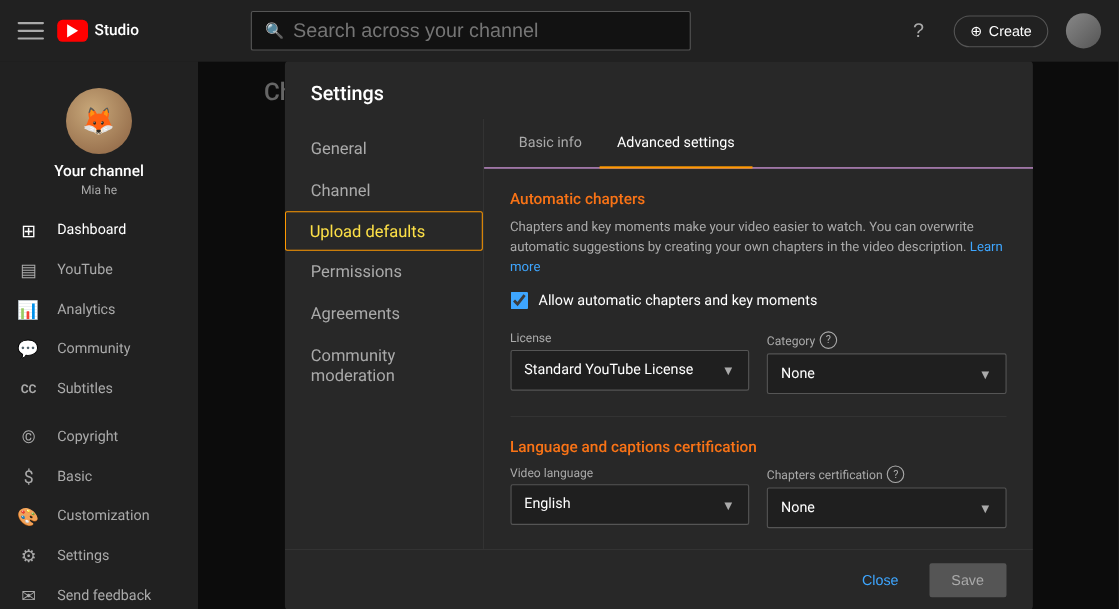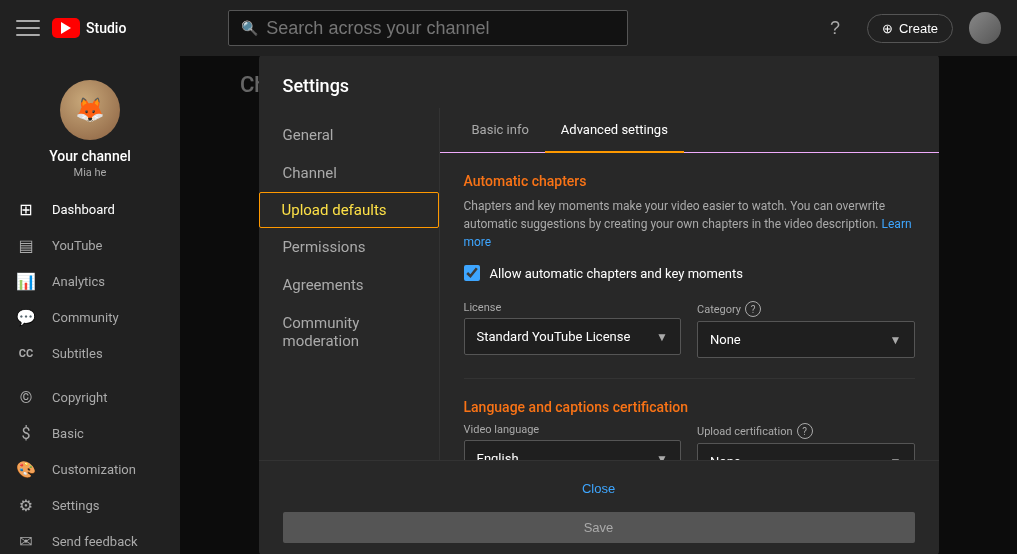--- a/index.html
+++ b/index.html
@@ -303,21 +303,20 @@
 
     .section-divider {
       height: 1px; background: #333; margin: 4px 0 20px;
     }
 
     
     .modal-footer {
       display: flex; justify-content: flex-end; gap: 8px;
       padding: 12px 24px;
       border-top: 1px solid #333;
-      flex-direction: column;
     }
     .btn {
       padding: 8px 20px;
       border-radius: 2px;
       font-size: 13px;
       cursor: pointer;
       border: none;
     }
     .btn-close {
       background: transparent;
@@ -496,21 +495,21 @@
                   <div class="dropdown-label">
                     <span>Video language</span>
                   </div>
                   <div class="dropdown">
                     <span>English</span>
                     <span class="dropdown-chevron">▼</span>
                   </div>
                 </div>
                 <div class="dropdown-group">
                   <div class="dropdown-label">
-                    <span>Upload certification</span>
+                    <span>Chapters certification</span>
                     <span class="info-circle">?</span>
                   </div>
                   <div class="dropdown">
                     <span>None</span>
                     <span class="dropdown-chevron">▼</span>
                   </div>
                 </div>
               </div>
 
             </div>

